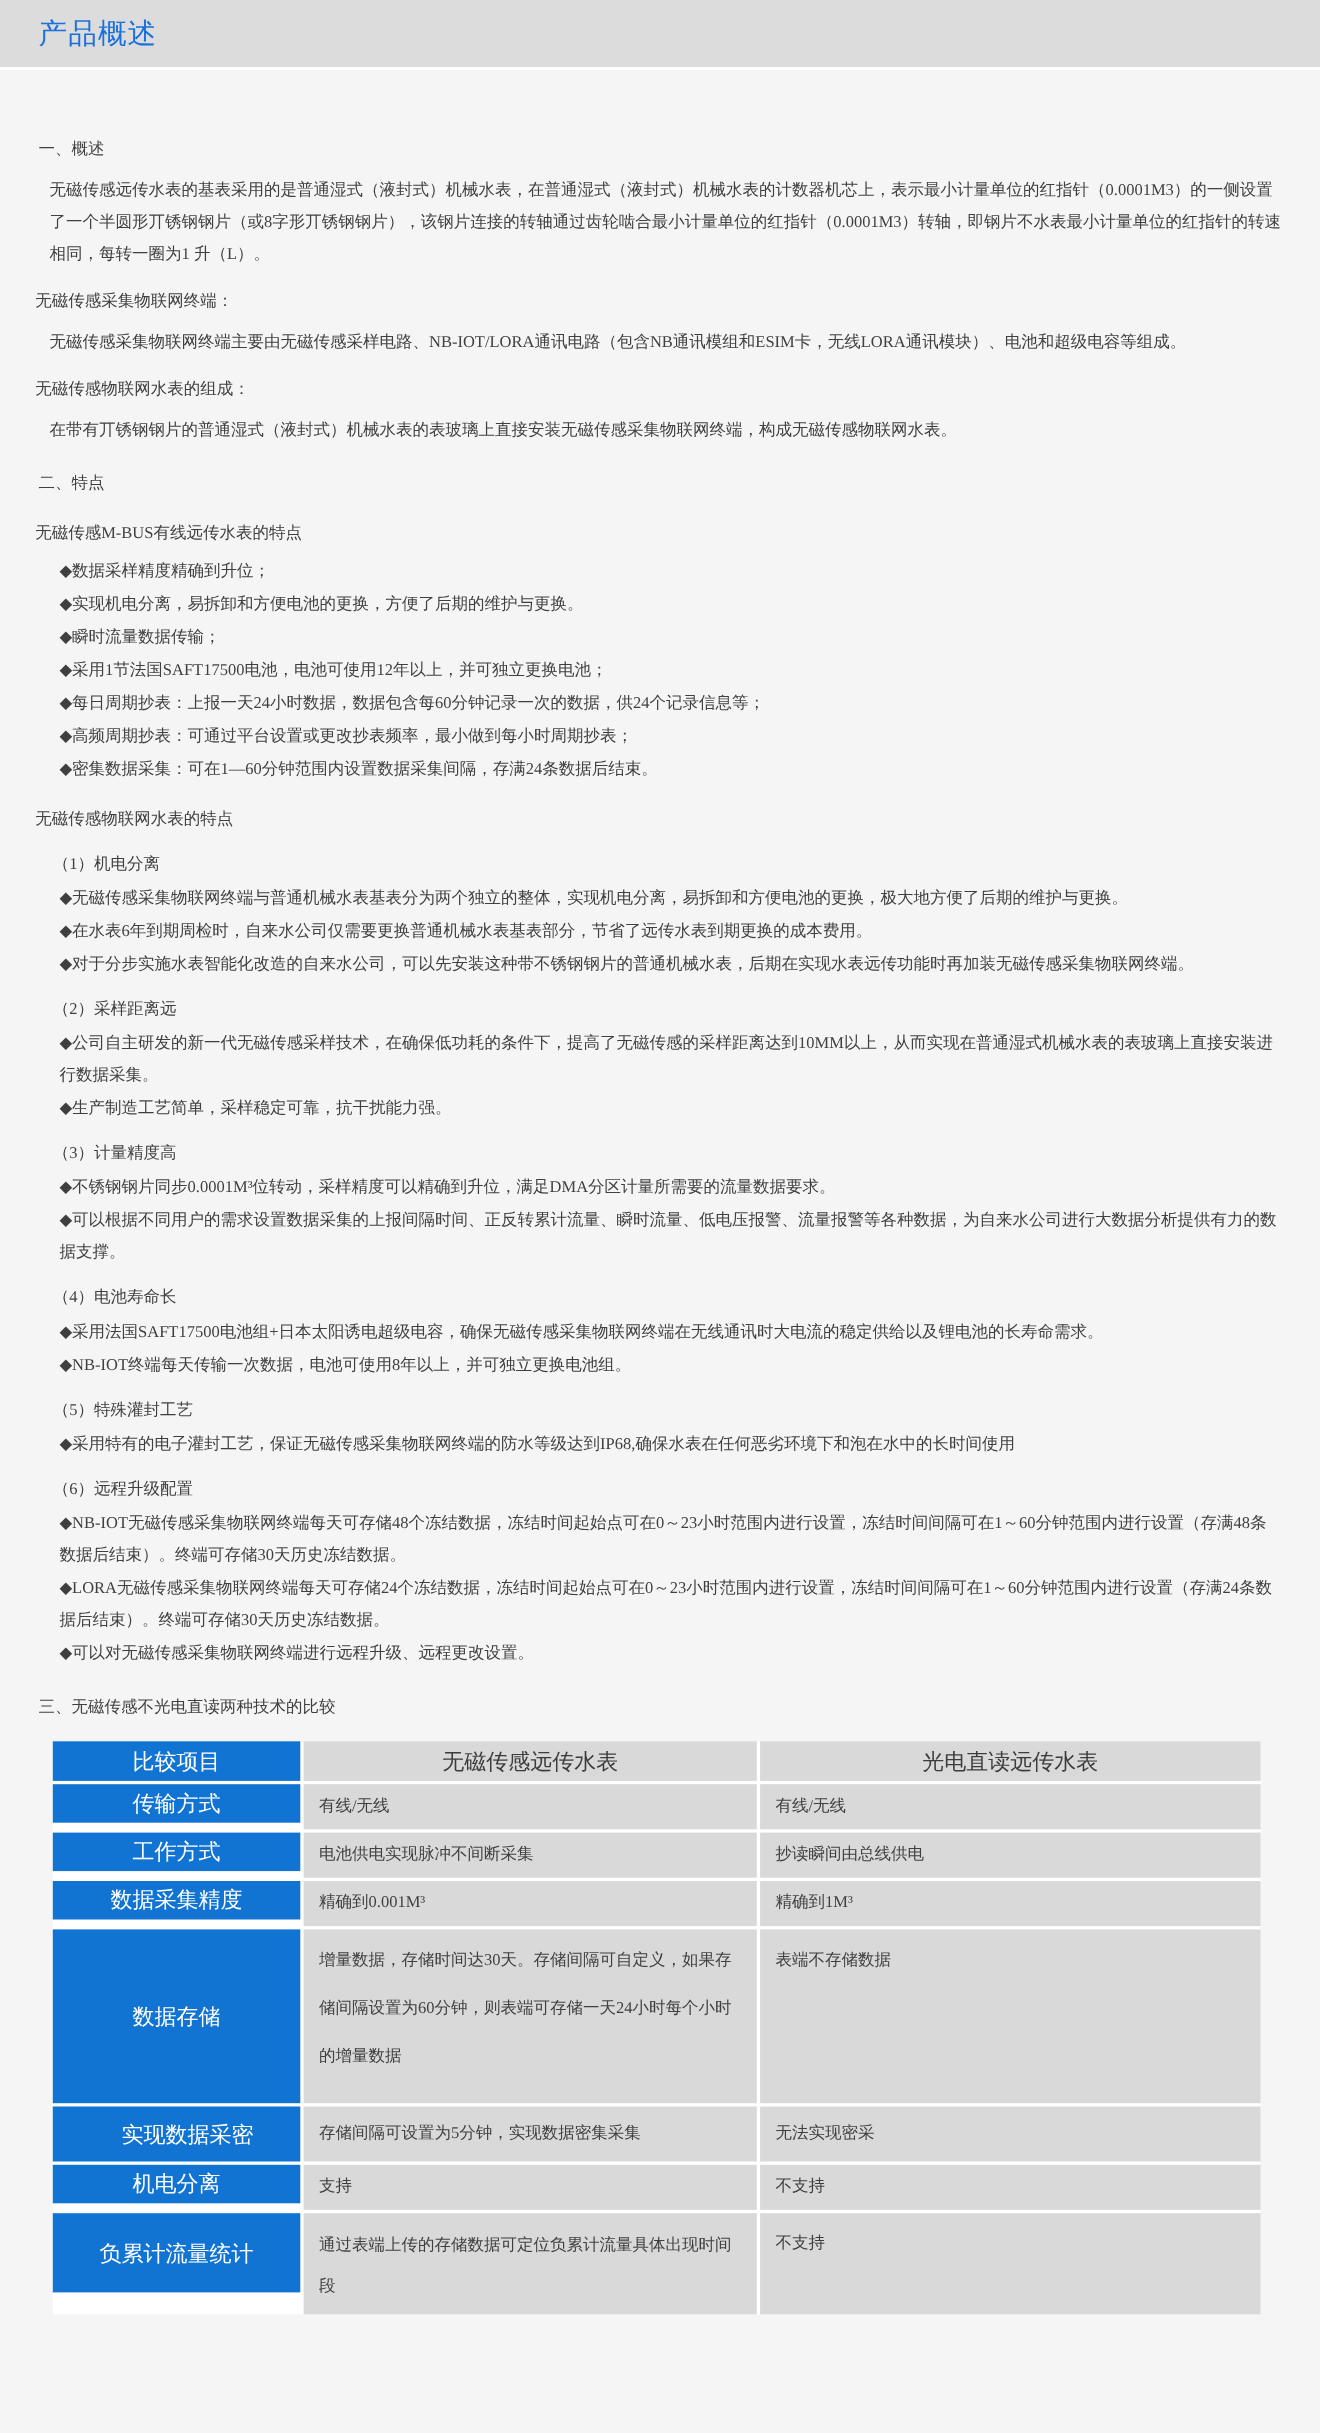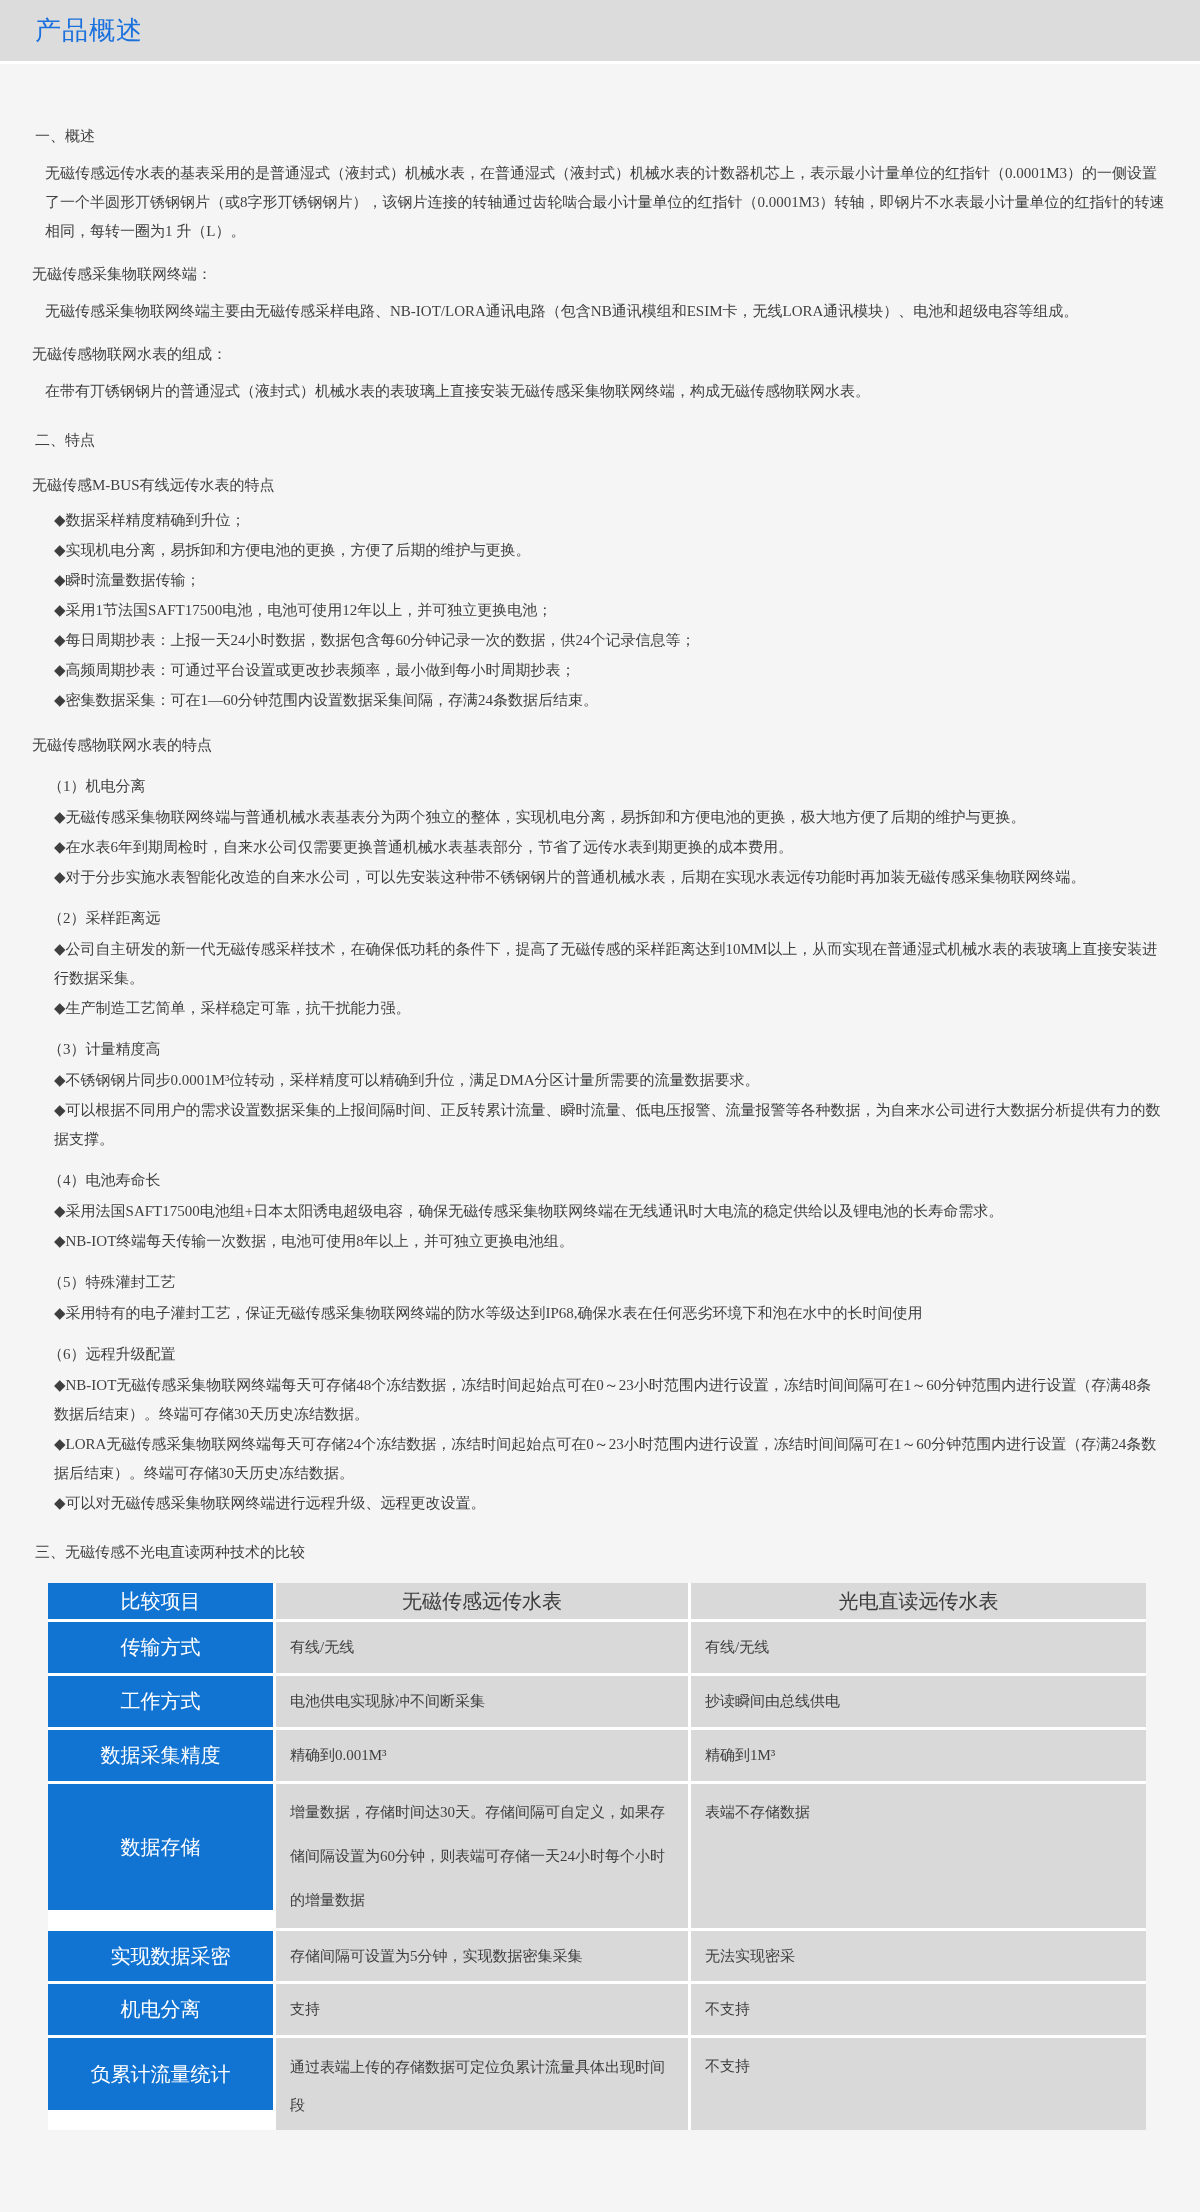--- a/index.html
+++ b/index.html
@@ -33,21 +33,21 @@
     padding:4px 6px;
   }
   .gray-head{
     background:#d9d9d9;color:#3c3c3c;font-size:20px;
     align-items:center;justify-content:center;text-align:center;
   }
   .gray-cell{
     background:#d9d9d9;color:#3f3f3f;font-size:15px;line-height:29px;
     align-items:center;padding:6px 12px 6px 14px;
   }
-  .h48{height:36px;} .h50{height:51px;} .h134{height:126px;} .h58{height:50px;padding-left:26px;} .h72{height:72px;}
+  .h48{height:36px;} .h50{height:35px;} .h134{height:158px;} .h58{height:50px;padding-left:26px;} .h72{height:72px;}
   .top{align-items:flex-start;padding-top:14px;}
   .lh44{line-height:44px;padding-top:6px;}
   .lh38{line-height:38px;padding-top:10px;}
 </style>
 </head>
 <body>
 
 <div class="band">
   <span class="band-title">产品概述</span>
 </div>

